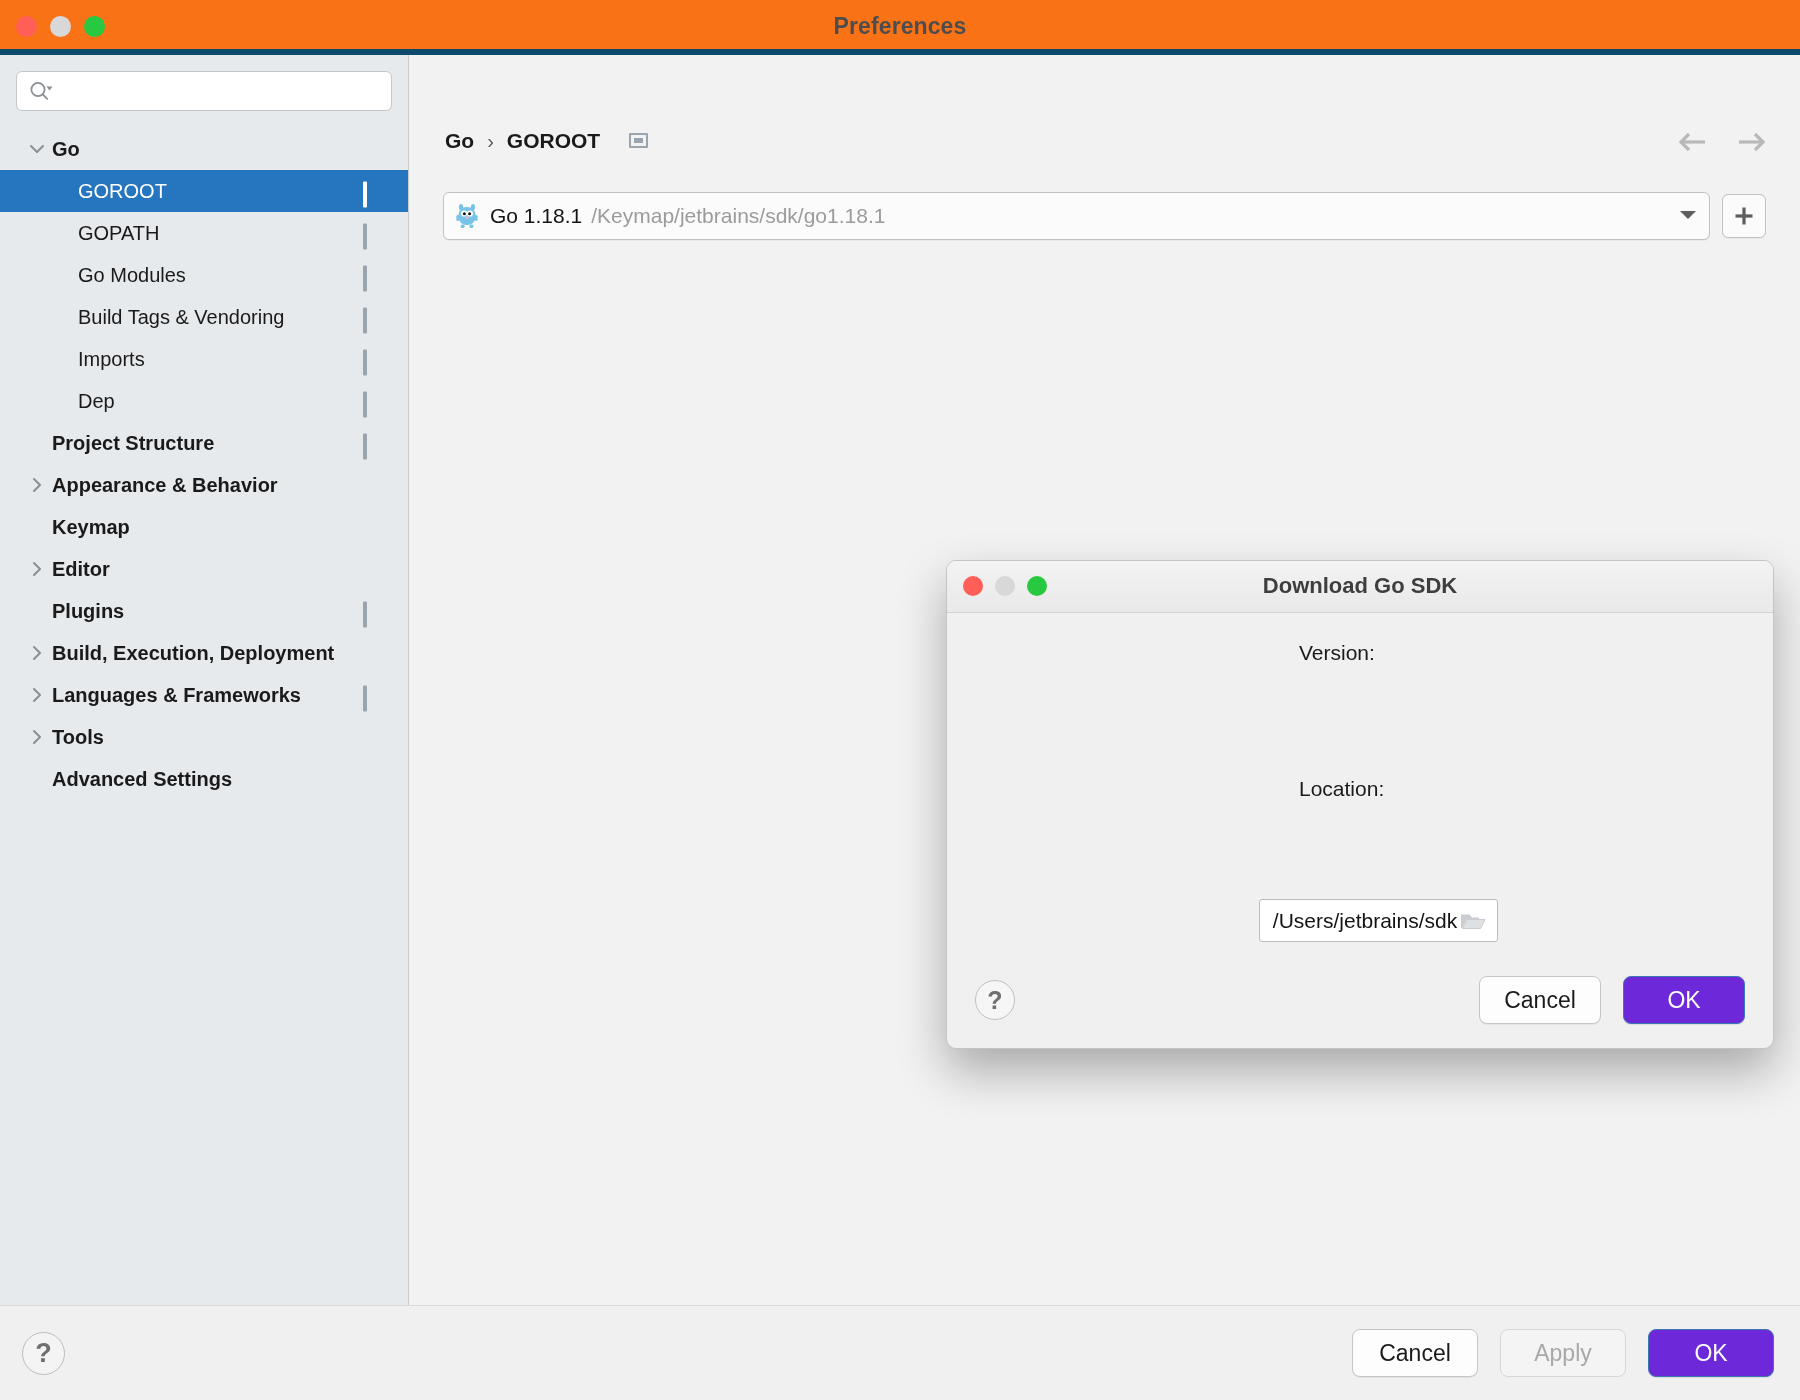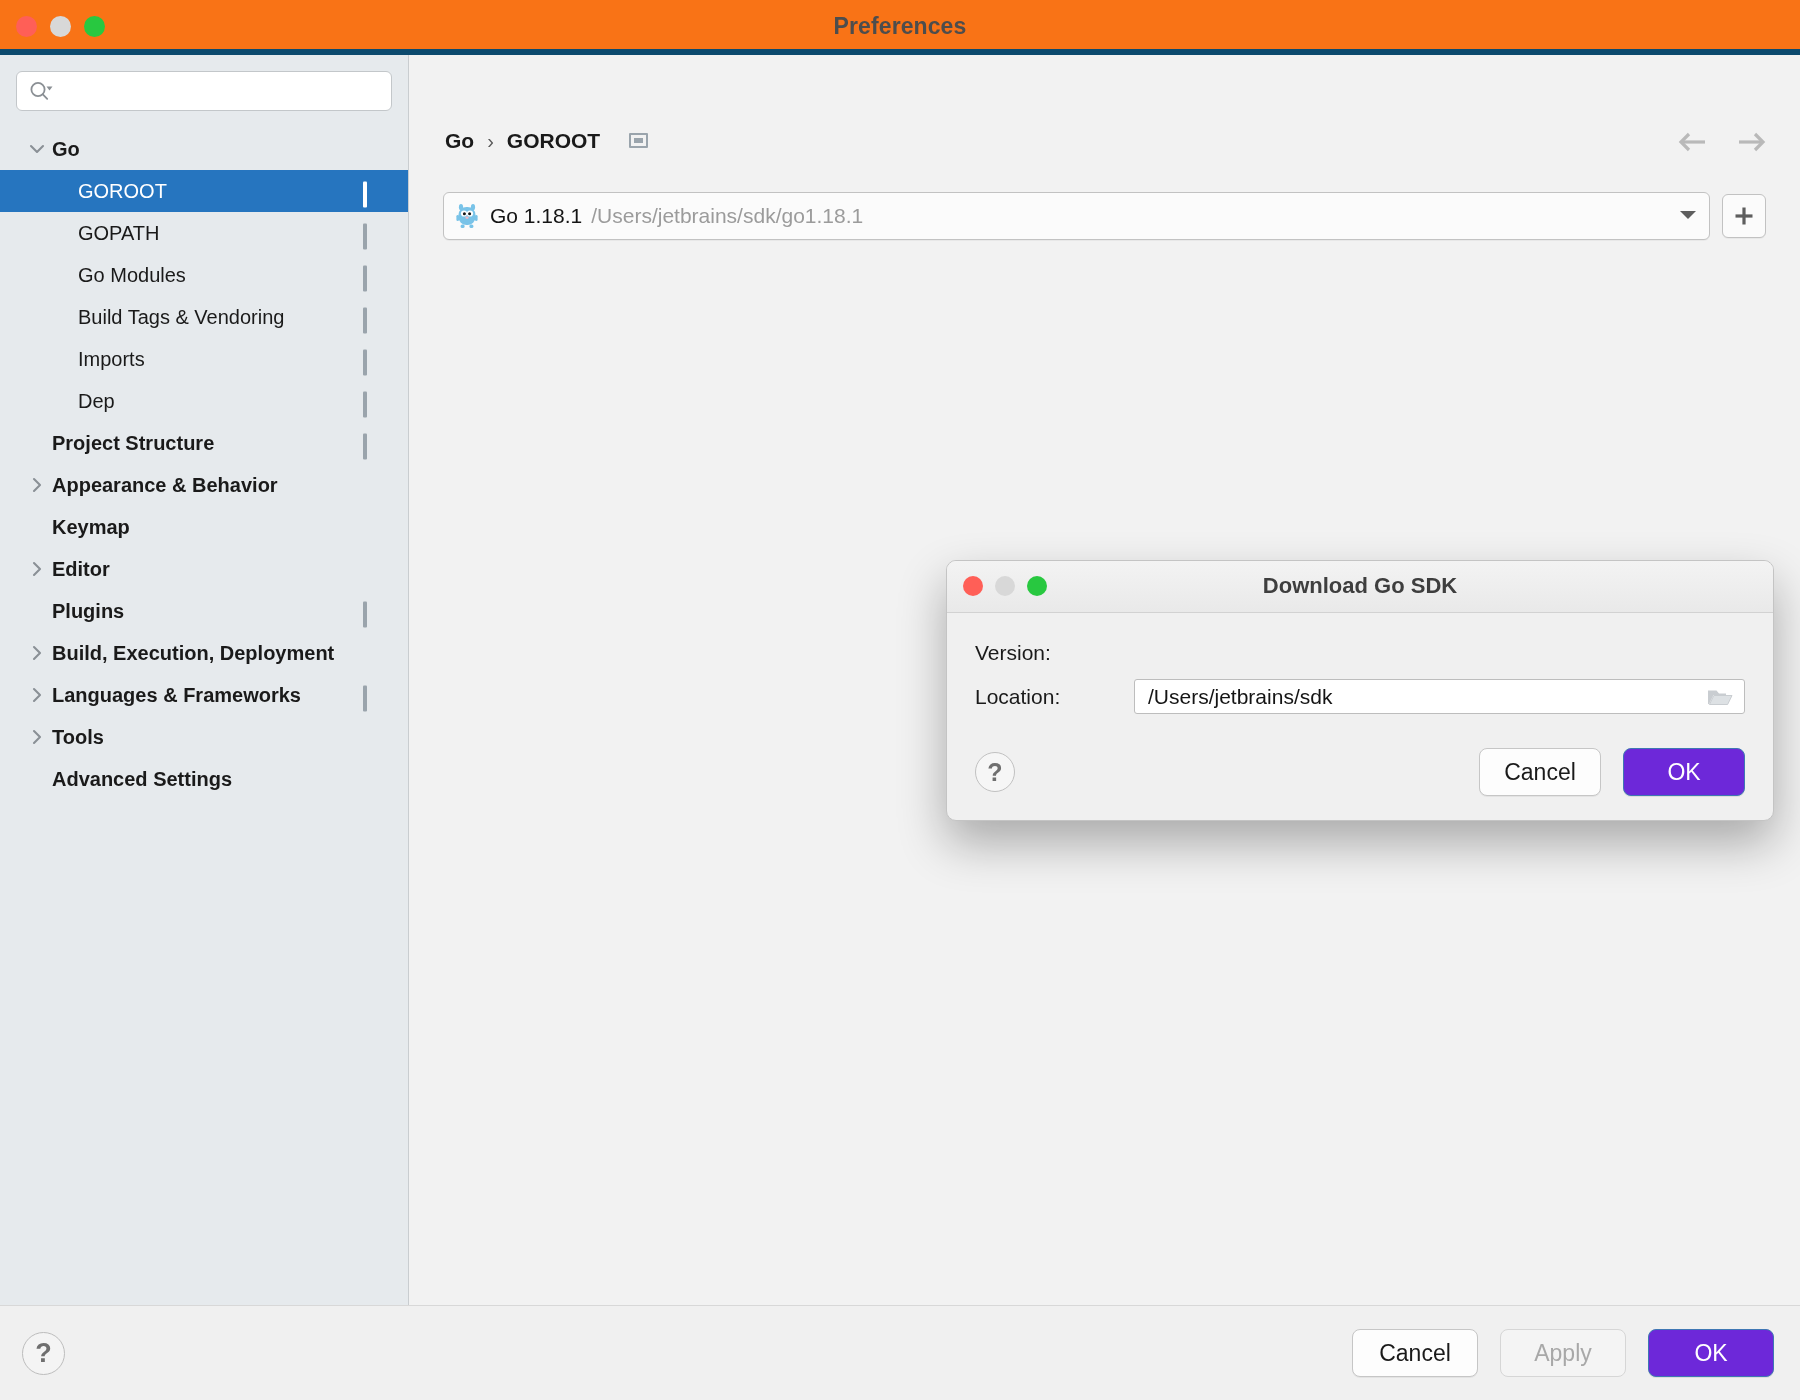--- a/index.html
+++ b/index.html
@@ -188,37 +188,37 @@
     background: linear-gradient(#f3f3f3,#e9e9e9);
     border-bottom: 1px solid #d2d2d2;
   }
   #dlg-traffic { position: absolute; left: 16px; top: 15px; display: flex; gap: 12px; }
   #dlg-traffic .tl { width: 20px; height: 20px; }
   #dlg-title-text {
     position: absolute; left: 0; right: 0; top: 12px; text-align: center;
     font-size: 22px; font-weight: bold; color: #3e3e3e;
   }
   #dlg-body { padding: 28px 28px 0 28px; }
-  .field-row { display: flex; align-items: center; margin-bottom: 14px; }
+  .field-row { display: flex; align-items: center; margin-bottom: 14px; flex-direction: column; }
   .field-label { width: 122px; flex: 0 0 122px; font-size: 21px; color: #1a1a1a; }
   .field-ctl { flex: 1 1 auto; position: relative; }
 
   #version-ctl {
     height: 46px; background: #ffffff;
     border: 1px solid #7fb0e4;
     border-radius: 6px;
     box-shadow: 0 0 0 3px rgba(120,175,230,.55);
     display: flex; align-items: center;
     padding: 0 10px 0 13px;
   }
   #version-value { font-size: 21px; color: #141414; }
   #version-arrow { margin-left: auto; }
 
   #location-ctl {
-    height: 35px; background: #ffffff;
+    height: 43px; background: #ffffff;
     border: 1px solid #bdbdbd;
     border-radius: 3px;
     display: flex; align-items: center;
     padding: 0 8px 0 13px;
     margin-left: 37px;
   }
   #location-value { font-size: 21px; color: #141414; }
   #folder-btn { margin-left: auto; width: 32px; height: 26px; display: flex; align-items: center; justify-content: center; }
 
   #dlg-footer {
@@ -393,21 +393,21 @@
               <circle cx="8.4" cy="10.8" r="1.5" fill="#14171a"></circle>
               <circle cx="13.6" cy="10.8" r="1.5" fill="#14171a"></circle>
               <rect x="9.4" y="13.6" width="3.2" height="2.2" rx="1.1" fill="#f4b6c2"></rect>
               <rect x="0.4" y="12" width="2.6" height="6" rx="1.3" fill="#79c3e8"></rect>
               <rect x="19" y="12" width="2.6" height="6" rx="1.3" fill="#79c3e8"></rect>
               <rect x="4.6" y="21.5" width="4" height="3.6" rx="1.6" fill="#79c3e8"></rect>
               <rect x="13.4" y="21.5" width="4" height="3.6" rx="1.6" fill="#79c3e8"></rect>
             </svg>
           </span>
           <span id="sdk-name">Go 1.18.1</span>
-          <span id="sdk-path">/Users/jetbrains/sdk/go1.18.1</span>
+          <span id="sdk-path">/Keymap/jetbrains/sdk/go1.18.1</span>
           <span id="sdk-arrow">
             <svg width="22" height="14" viewBox="0 0 22 14">
                 <polygon points="3,4 19,4 11,12" fill="#5e5e5e"></polygon>
               </svg>
           </span>
         </div>
         <div id="add-btn">
           <svg width="24" height="24" viewBox="0 0 24 24">
             <line x1="12" y1="3.5" x2="12" y2="20.5" stroke="#5e5e5e" stroke-width="3.2"></line>
             <line x1="3.5" y1="12" x2="20.5" y2="12" stroke="#5e5e5e" stroke-width="3.2"></line>

